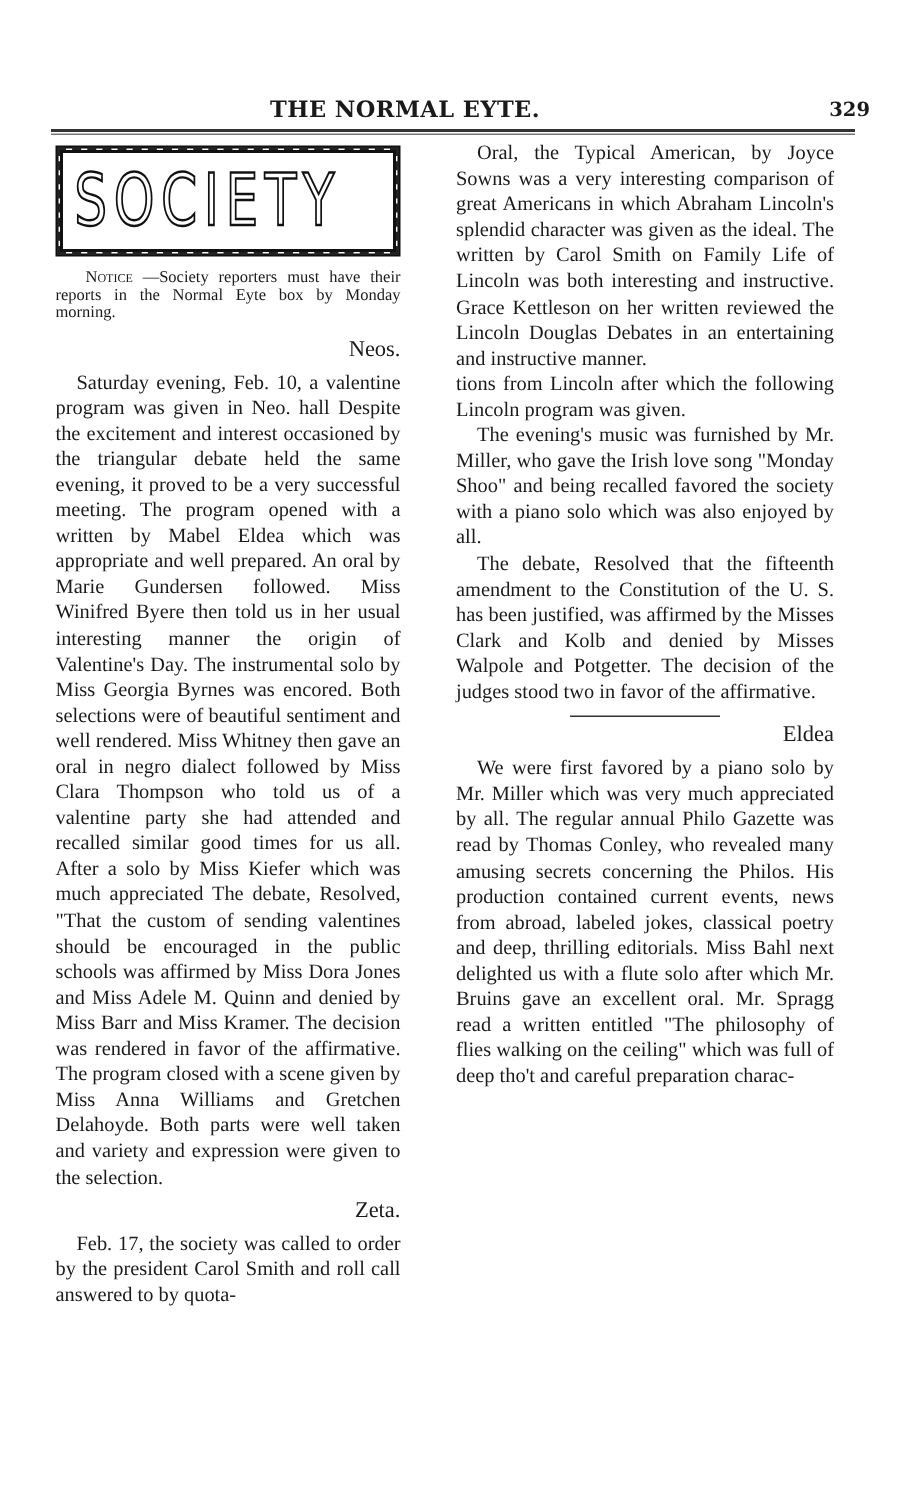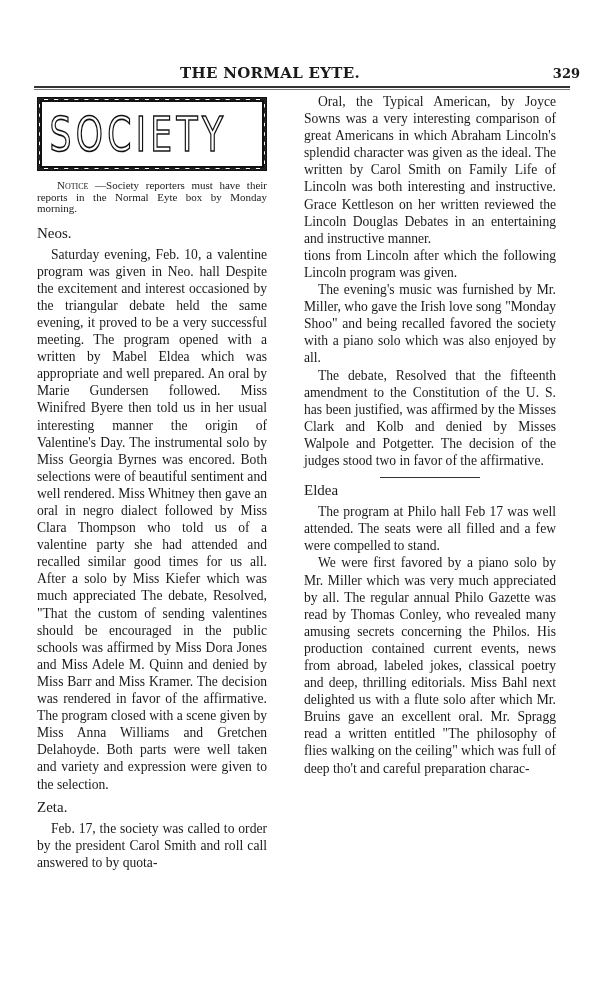--- a/index.html
+++ b/index.html
@@ -15,21 +15,21 @@
     .col { position: absolute; top: 95px; font-size: 13.6px; line-height: 17.1px; text-align: justify; }
     .col-left { left: 37px; width: 230px; }
     .col-right { left: 304px; width: 252px; top: 93px; }
     .banner { margin-top: 2px; height: 64px; border: 5px solid #111; border-style: double; outline: 2px dashed #222;
               outline-offset: -3px; display: flex; align-items: center; justify-content: flex-end; position: relative; }
     .banner-text { font-family: "DejaVu Sans", sans-serif; font-size: 48px; letter-spacing: 6px; color: #fff;
                    -webkit-text-stroke: 1.6px #111; font-weight: normal; transform: scaleX(0.72); line-height: 1; }
     .notice { font-size: 11px; line-height: 11.5px; margin: 9px 0 10px 0; text-align: justify; }
     .notice .sc { font-variant: small-caps; }
     .notice p { margin: 0; text-indent: 20px; }
-    .section-head { text-align: left; font-size: 15px; margin: 6px 0 4px 0; }
+    .section-head { text-align: right; font-size: 15px; margin: 6px 0 4px 0; }
     p.para { margin: 0; text-indent: 14px; }
     .divider { width: 100px; height: 1px; background: #333; margin: 8px auto 4px auto; }
   </style>
 </head>
 <body>
 
 <div class="running-head">
   <div class="journal-title">THE NORMAL EYTE.</div>
   <div class="page-number">329</div>
 </div>
@@ -48,15 +48,14 @@
   <p class="para">Feb. 17, the society was called to order by the president Carol Smith and roll call answered to by quota-</p>
 </div>
 
 <div class="col col-right">
   <p class="para">Oral, the Typical American, by Joyce Sowns was a very interesting comparison of great Americans in which Abraham Lincoln's splendid character was given as the ideal. The written by Carol Smith on Family Life of Lincoln was both interesting and instructive. Grace Kettleson on her written reviewed the Lincoln Douglas Debates in an entertaining and instructive manner.</p>
   <p class="para" style="text-indent:0">tions from Lincoln after which the following Lincoln program was given.</p>
   <p class="para">The evening's music was furnished by Mr. Miller, who gave the Irish love song "Monday Shoo" and being recalled favored the society with a piano solo which was also enjoyed by all.</p>
   <p class="para">The debate, Resolved that the fifteenth amendment to the Constitution of the U. S. has been justified, was affirmed by the Misses Clark and Kolb and denied by Misses Walpole and Potgetter. The decision of the judges stood two in favor of the affirmative.</p>
   <div class="divider"></div>
   <div class="section-head" style="margin-top:2px">Eldea</div>
-  <p class="para">The program at Philo hall Feb 17 was well attended. The seats were all filled and a few were compelled to stand.</p>
   <p class="para">We were first favored by a piano solo by Mr. Miller which was very much appreciated by all. The regular annual Philo Gazette was read by Thomas Conley, who revealed many amusing secrets concerning the Philos. His production contained current events, news from abroad, labeled jokes, classical poetry and deep, thrilling editorials. Miss Bahl next delighted us with a flute solo after which Mr. Bruins gave an excellent oral. Mr. Spragg read a written entitled "The philosophy of flies walking on the ceiling" which was full of deep tho't and careful preparation charac-</p>
 </div>
 
 </body></html>

